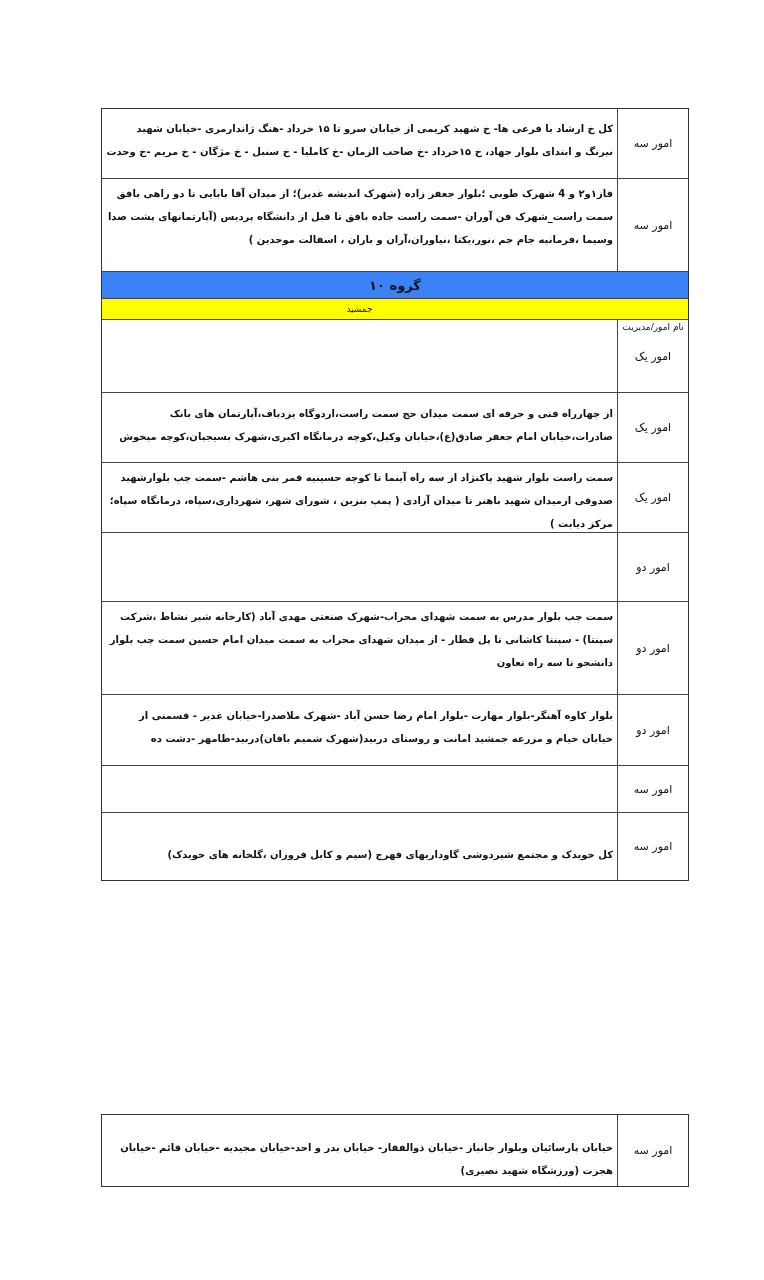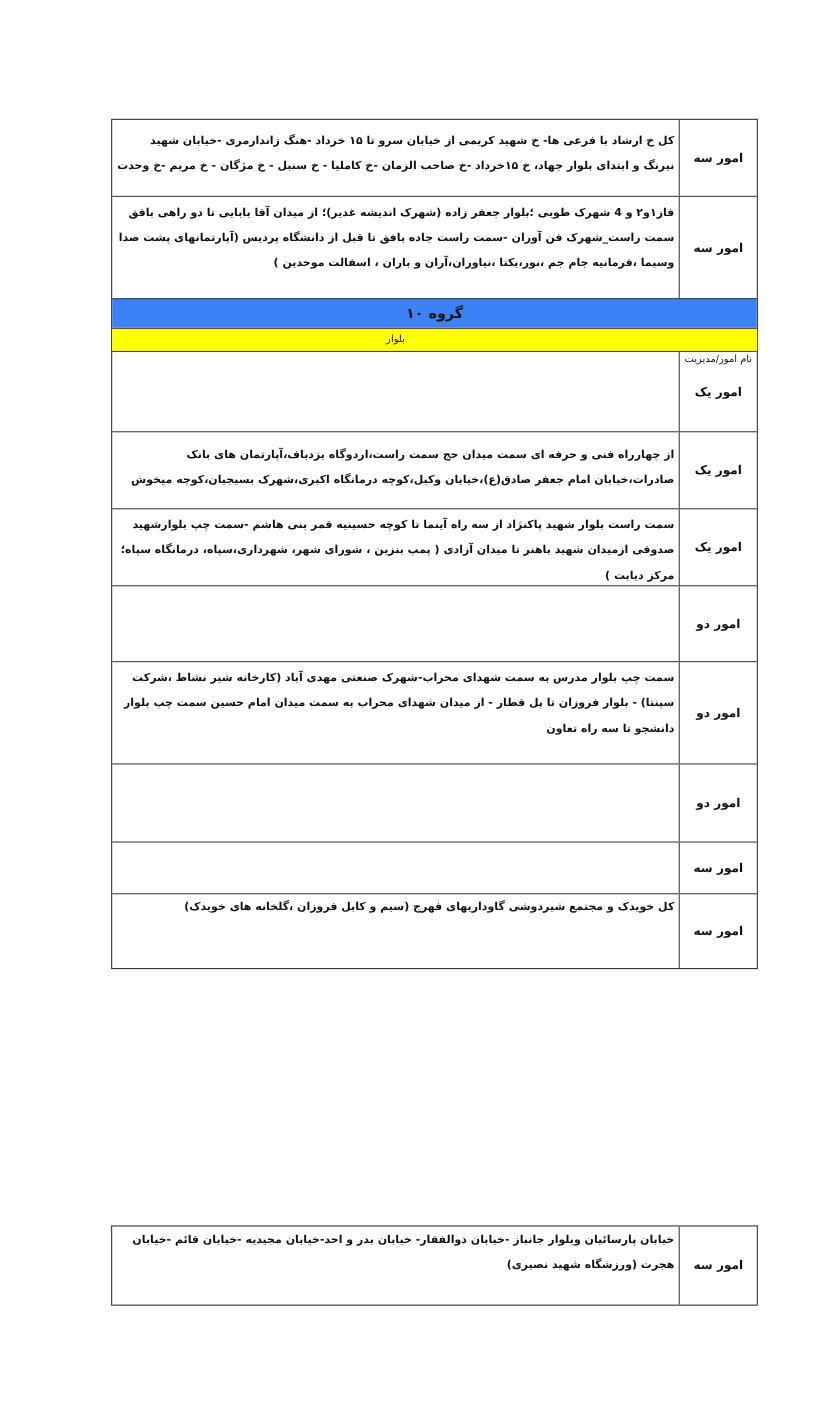--- a/index.html
+++ b/index.html
@@ -2,21 +2,21 @@
 <html><head>
 <meta charset="utf-8">
 <style>
   html, body { margin: 0; padding: 0; background: #ffffff; }
   body { width: 764px; height: 1280px; position: relative; overflow: hidden;
          font-family: "DejaVu Sans", sans-serif; color: #111; }
   .tbl { position: absolute; left: 101px; width: 588px; border: 1.5px solid #333; box-sizing: border-box; direction: rtl; }
   .row { display: flex; flex-direction: row; border-top: 1.5px solid #444; box-sizing: border-box; }
   .row.first { border-top: none; }
   .mgmt { width: 71px; flex: 0 0 71px; border-left: 1.5px solid #444; display: flex; align-items: center; justify-content: center;
-          font-size: 11px; font-weight: bold; box-sizing: border-box; }
+          font-size: 11px; font-weight: normal; box-sizing: border-box; }
   .addr { flex: 1; padding: 3px 4px 0 4px; font-size: 10px; font-weight: bold; line-height: 23px; text-align: right; box-sizing: border-box; }
   .group-row { background: #3b82f6; height: 27px; display: flex; align-items: center; justify-content: center;
                font-size: 13px; font-weight: bold; border-top: 1.5px solid #444; box-sizing: border-box; }
   .hdr-row { display: flex; background: #ffff00; height: 21px; border-top: 1.5px solid #444; box-sizing: border-box; }
   .hdr-row .mgmt { font-size: 9px; font-weight: normal; margin-top: 28px; }
   .hdr-row .addr { display:flex; align-items:center; justify-content:center; font-size: 9px; font-weight: normal; padding: 0; line-height: normal; }
 </style>
 </head>
 <body>
 
@@ -25,50 +25,51 @@
     <div class="mgmt">امور سه</div>
     <div class="addr" style="padding-top:8px;">کل خ ارشاد با فرعی ها- خ شهید کریمی از خیابان سرو تا ۱۵ خرداد  -هنگ ژاندارمری -خیابان شهید نیرنگ و ابتدای بلوار جهاد، خ ۱۵خرداد -خ صاحب الزمان -خ کاملیا - خ سنبل - خ مژگان - خ مریم  -خ وحدت</div>
   </div>
   <div class="row" style="height:93px;">
     <div class="mgmt">امور سه</div>
     <div class="addr">فاز۱و۲ و 4 شهرک طوبی ؛بلوار جعفر زاده (شهرک اندیشه غدیر)؛ از میدان آقا بابایی تا دو راهی بافق سمت راست_شهرک فن آوران -سمت راست جاده بافق تا قبل از دانشگاه پردیس (آپارتمانهای پشت صدا وسیما ،فرمانیه جام جم ،نور،یکتا ،نیاوران،آران و باران  ، اسفالت موحدین )</div>
   </div>
   <div class="group-row">گروه ۱۰</div>
   <div class="hdr-row">
     <div class="mgmt">نام امور/مدیریت</div>
-    <div class="addr">بلوار</div>
+    <div class="addr">جمشید</div>
   </div>
   <div class="row" style="height:73px;">
     <div class="mgmt">امور یک</div>
   </div>
   <div class="row" style="height:70px;">
     <div class="mgmt">امور یک</div>
     <div class="addr" style="padding-top:9px;">از چهارراه فنی و حرفه ای سمت میدان حج سمت راست،اردوگاه یزدباف،آپارتمان های بانک صادرات،خیابان امام جعفر صادق(ع)،خیابان وکیل،کوچه درمانگاه اکبری،شهرک بسیجیان،کوچه میخوش</div>
   </div>
   <div class="row" style="height:70px;">
     <div class="mgmt">امور یک</div>
     <div class="addr">سمت راست بلوار شهید پاکنژاد از سه راه آینما تا کوچه حسینیه قمر بنی هاشم -سمت چپ بلوارشهید صدوقی ازمیدان شهید باهنر تا میدان آزادی ( پمپ بنزین  ، شورای شهر، شهرداری،سپاه، درمانگاه سپاه؛مرکز دیابت )</div>
   </div>
   <div class="row" style="height:69px;">
     <div class="mgmt">امور دو</div>
   </div>
   <div class="row" style="height:93px;">
     <div class="mgmt">امور دو</div>
-    <div class="addr">سمت چپ بلوار مدرس به سمت شهدای محراب-شهرک صنعتی مهدی آباد (کارخانه شیر نشاط ،شرکت سپنتا) - بلوار فروزان تا پل قطار - از میدان شهدای محراب به سمت میدان امام حسین سمت چپ بلوار دانشجو تا سه راه تعاون</div>
+    <div class="addr">سمت چپ بلوار مدرس به سمت شهدای محراب-شهرک صنعتی مهدی آباد (کارخانه شیر نشاط ،شرکت سپنتا) - سپنتا کاشانی تا پل قطار - از میدان شهدای محراب به سمت میدان امام حسین سمت چپ بلوار دانشجو تا سه راه تعاون</div>
   </div>
   <div class="row" style="height:71px;">
     <div class="mgmt">امور دو</div>
+    <div class="addr" style="padding-top:9px;">بلوار کاوه آهنگر-بلوار مهارت -بلوار امام رضا حسن آباد -شهرک ملاصدرا-خیابان غدیر - قسمتی از خیابان خیام و مزرعه جمشید امانت و روستای دربید(شهرک شمیم بافان)دربید-طامهر -دشت ده</div>
   </div>
   <div class="row" style="height:47px;">
     <div class="mgmt">امور سه</div>
   </div>
   <div class="row" style="height:68px;">
     <div class="mgmt">امور سه</div>
-    <div class="addr" style="padding-top:0;">کل خویدک و مجتمع شیردوشی گاوداریهای فهرج  (سیم و کابل فروزان ،گلخانه های خویدک)</div>
+    <div class="addr" style="padding-top:0;margin-top:30px;">کل خویدک و مجتمع شیردوشی گاوداریهای فهرج  (سیم و کابل فروزان ،گلخانه های خویدک)</div>
   </div>
 </div>
 
 <div class="tbl" style="top:1114px;">
   <div class="row first" style="height:71px;">
     <div class="mgmt">امور سه</div>
-    <div class="addr" style="padding-top:1px;">خیابان پارسائیان وبلوار جانباز -خیابان ذوالفقار- خیابان بدر و احد-خیابان مجیدیه -خیابان قائم -خیابان هجرت (ورزشگاه شهید نصیری)</div>
+    <div class="addr" style="padding-top:1px;margin-top:20px;">خیابان پارسائیان وبلوار جانباز -خیابان ذوالفقار- خیابان بدر و احد-خیابان مجیدیه -خیابان قائم -خیابان هجرت (ورزشگاه شهید نصیری)</div>
   </div>
 </div>
 
 </body></html>

